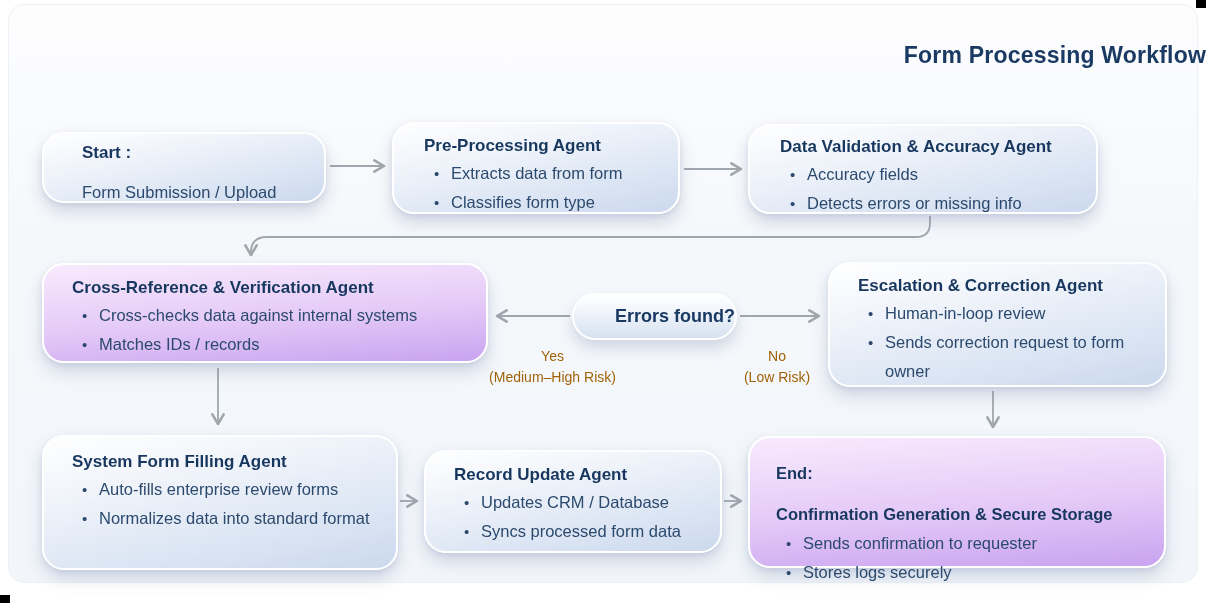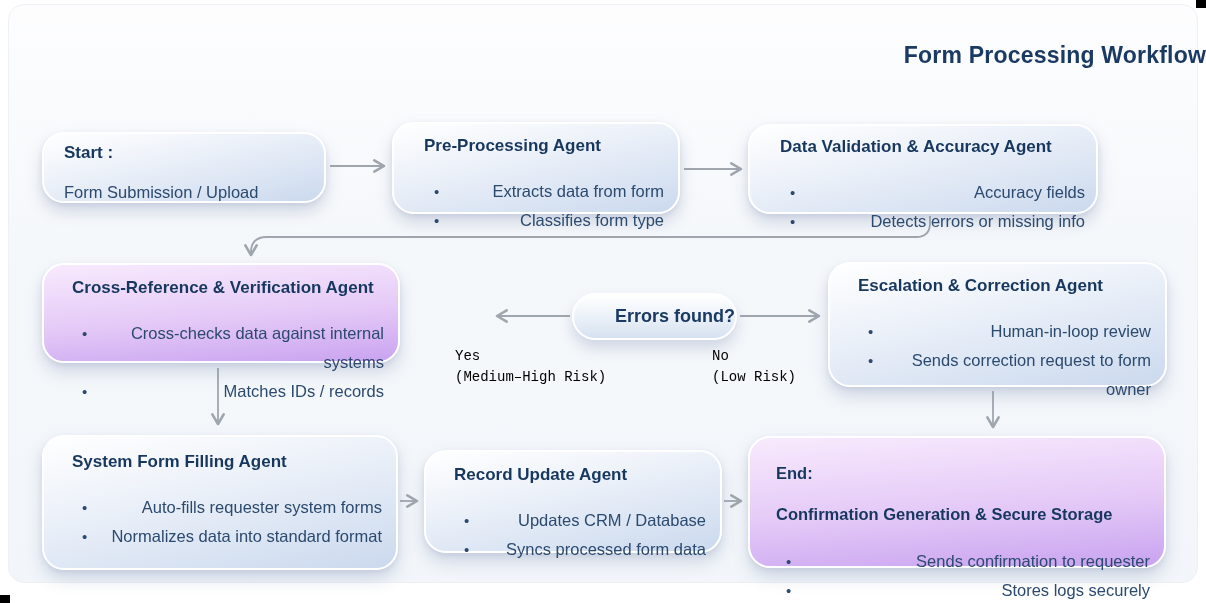--- a/index.html
+++ b/index.html
@@ -43,64 +43,64 @@
     box-shadow: 0 9px 16px rgba(125, 138, 175, 0.30), 0 2px 5px rgba(125, 138, 175, 0.16);
     color: #2c4a6e;
   }
   .node.blue   { background: linear-gradient(168deg, #ffffff 0%, #ecf1f9 40%, #cbd9ee 100%); }
   .node.purple { background: linear-gradient(176deg, #f8eafd 0%, #e4c9f7 55%, #c9a3f0 100%); }
 
   .node-title { font-size: 17px; font-weight: 700; color: #17375e; line-height: 26px; }
   .node-sub   { font-size: 16.5px; color: #2c4a6e; line-height: 29px; margin-top: 12px; }
   .node-sub.bold { font-weight: 700; color: #17375e; }
 
-  .bullets { list-style: none; margin-top: 18px; text-align: right; }
+  .bullets { list-style: none; margin-top: 0; }
   .bullets li {
     position: relative;
     padding-left: 27px;
     font-size: 16.5px;
     line-height: 29px;
     color: #2c4a6e;
   }
   .bullets li::before {
     content: "\2022";
     position: absolute;
     left: 10px;
     color: #2c4a6e;
     font-size: 15px;
   }
 
   
-  #node-start      { left: 42px;  top: 132px; width: 284px; height: 71px;  padding: 6px 18px 6px 20px; }
+  #node-start      { left: 42px;  top: 132px; width: 284px; height: 71px;  padding: 6px 18px 6px 38px; }
   #node-pre        { left: 392px; top: 122px; width: 288px; height: 92px;  padding: 9px 14px 8px 30px; }
-  #node-validation { left: 748px; top: 124px; width: 350px; height: 90px;  padding: 8px 11px 6px 30px; }
-  #node-crossref   { left: 42px;  top: 263px; width: 358px; height: 100px; padding: 10px 14px 13px 28px; }
+  #node-validation { left: 748px; top: 124px; width: 350px; height: 90px;  padding: 8px 0 6px 30px; }
+  #node-crossref   { left: 42px;  top: 263px; width: 446px; height: 100px; padding: 10px 14px 13px 28px; }
   #node-escalation { left: 828px; top: 262px; width: 339px; height: 125px; padding: 9px 14px 22px 28px; }
   #node-sysform    { left: 42px;  top: 435px; width: 356px; height: 135px; padding: 12px 14px 6px 28px; }
   #node-record     { left: 424px; top: 450px; width: 298px; height: 103px; padding: 10px 14px 6px 28px; }
   #node-end        { left: 748px; top: 436px; width: 418px; height: 132px; padding: 9px 14px 6px 26px; }
 
   .decision-pill {
     position: absolute;
     left: 572px; top: 293px;
     width: 165px; height: 47px;
     border-radius: 24px;
     border: 2px solid #ffffff;
     background: linear-gradient(180deg, #ffffff 0%, #eef3f9 45%, #d6e1f1 100%);
     box-shadow: 0 8px 14px rgba(125, 138, 175, 0.30);
     display: flex; align-items: center; justify-content: flex-end;
     font-size: 18px; font-weight: 700; color: #1b3a63;
   }
 
   .edge-label {
     position: absolute;
+    text-align: center;
     font-size: 14px;
     line-height: 21px;
-    color: #000000;
-    font-family: Liberation Mono, monospace;
+    color: #a16207;
   }
   #label-yes { left: 455px; top: 346px; width: 195px; }
   #label-no  { left: 712px; top: 346px; width: 130px; }
 
   .artifact { position: absolute; background: #000; }
   #artifact-top-right  { left: 1196px; top: 0;     width: 10px; height: 8px; }
   #artifact-bottom-left{ left: 0;      top: 595px; width: 10px; height: 8px; }
 </style>
 </head>
 <body>
@@ -176,21 +176,21 @@
   </div>
 
   <div id="label-no" class="edge-label">
     <div>No</div>
     <div>(Low Risk)</div>
   </div>
 
   <div id="node-sysform" class="node blue">
     <div class="node-title">System Form Filling Agent</div>
     <ul class="bullets">
-      <li>Auto-fills requester system forms</li>
+      <li>Auto-fills enterprise review forms</li>
       <li>Normalizes data into standard format</li>
     </ul>
   </div>
 
   <div id="node-record" class="node blue">
     <div class="node-title">Record Update Agent</div>
     <ul class="bullets">
       <li>Updates CRM / Database</li>
       <li>Syncs processed form data</li>
     </ul>

